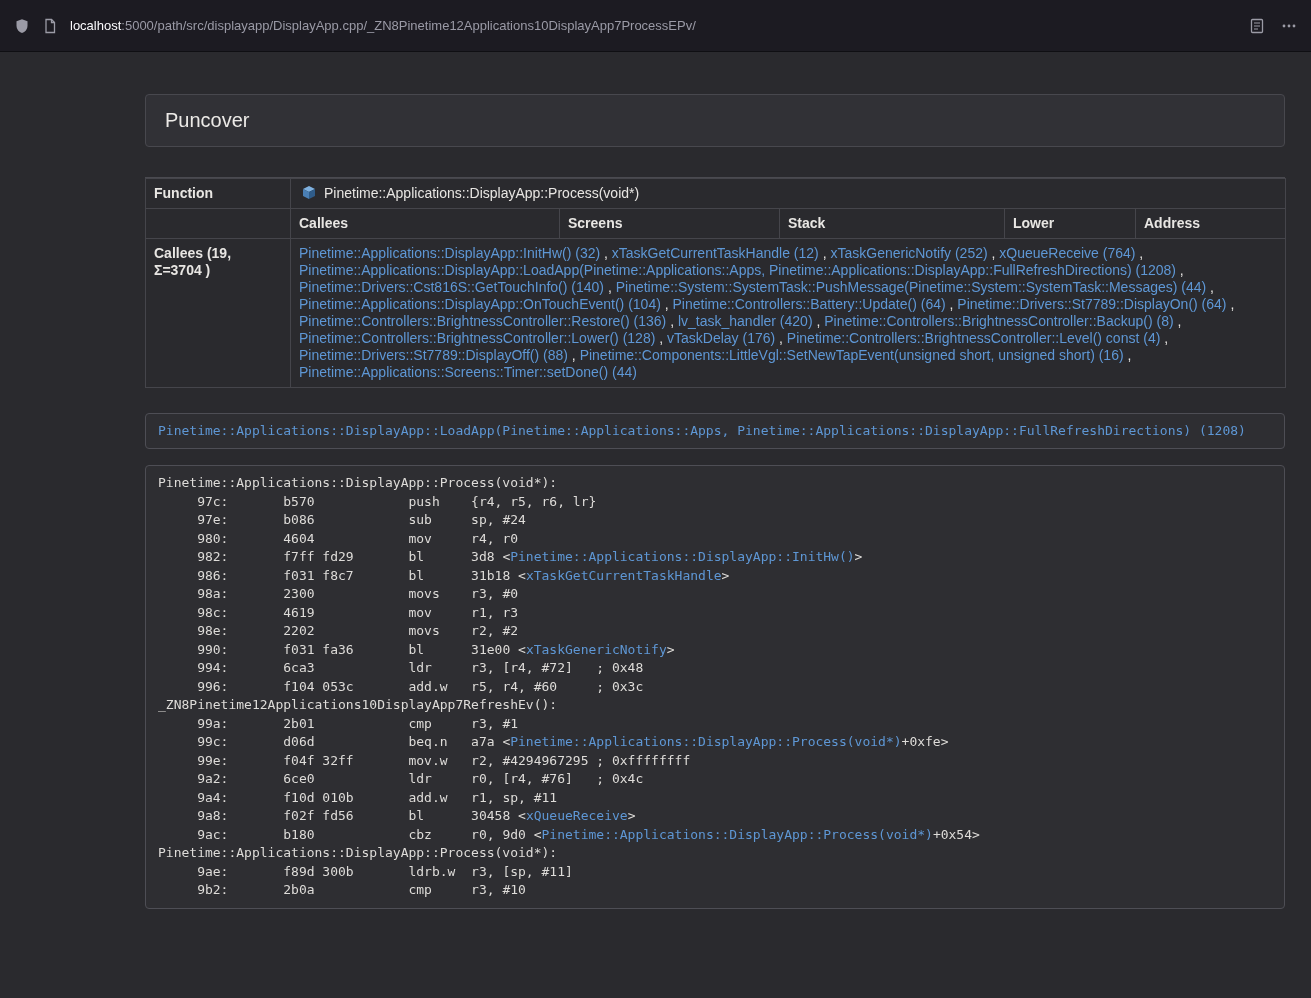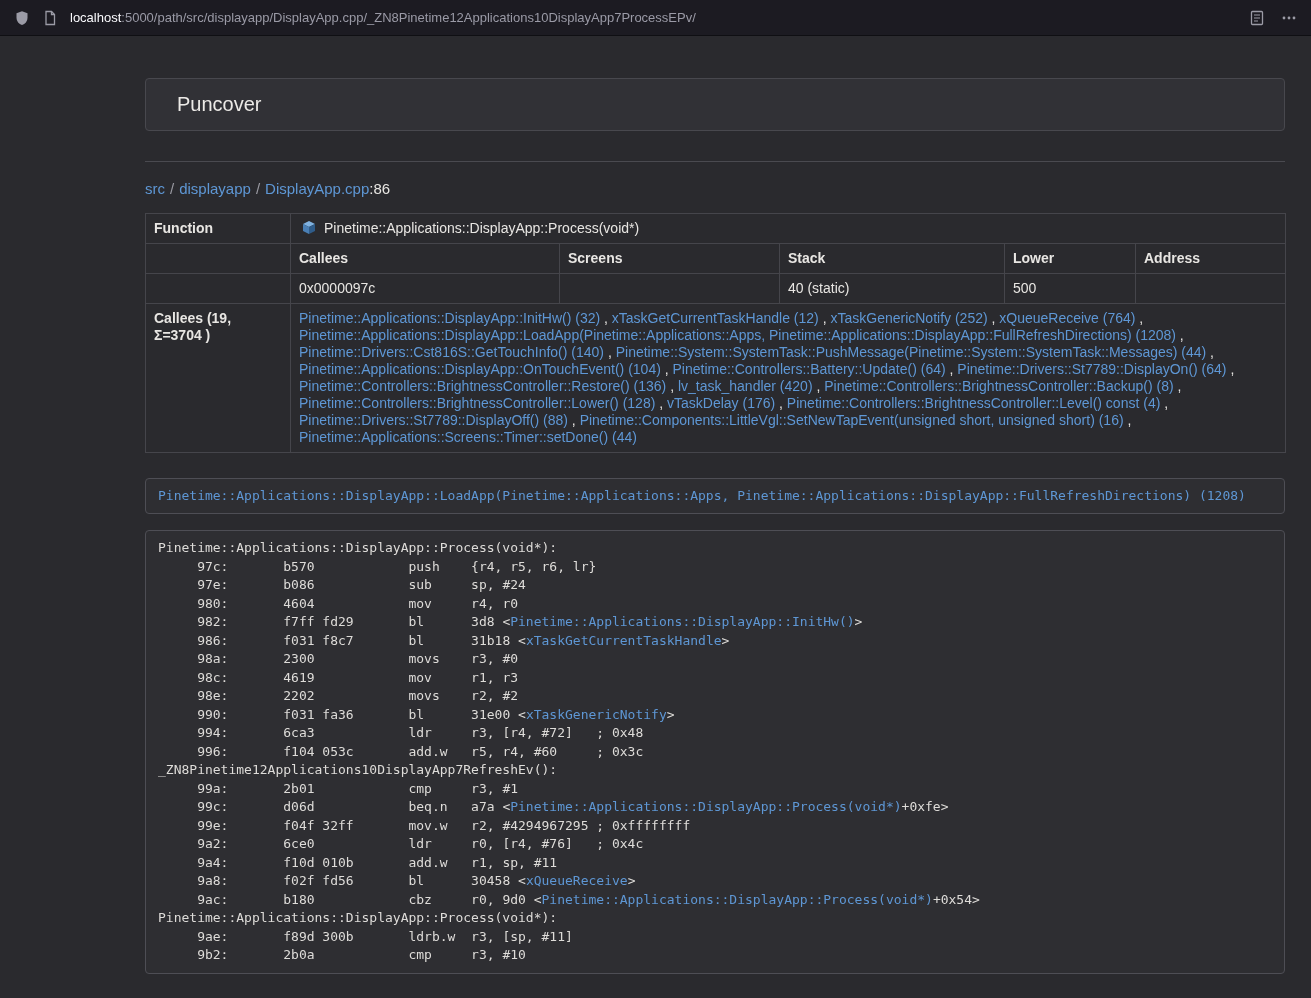--- a/index.html
+++ b/index.html
@@ -7,38 +7,38 @@
   body {
     background:#2a2a2e;
     color:#e8e6e3;
     font-family:"Liberation Sans", sans-serif;
     font-size:14px;
   }
   a, .lnk { color:#5e97d5; text-decoration:none; cursor:pointer; }
 
   
   .chrome {
-    height:36px; background:#1c1b22; border-bottom:1px solid #0f0f13;
+    height:52px; background:#1c1b22; border-bottom:1px solid #0f0f13;
     display:flex; align-items:center; padding:0 14px; gap:12px;
   }
   .chrome .icon { width:16px; height:16px; flex:0 0 auto; display:block; }
   .urlbar {
     flex:1 1 auto; font-size:13px; color:#9a9aa6;
     white-space:nowrap; overflow:hidden; text-overflow:ellipsis;
   }
   .urlbar .host { color:#fbfbfe; }
   .chrome-right { display:flex; align-items:center; gap:16px; margin-left:auto; }
 
   
   .page { padding-top:42px; }
   .container { width:1140px; margin-left:145px; }
 
   .hero {
     background:#313136; border:1px solid #48484e; border-radius:4px;
-    padding:14px 31px;
+    padding:14px 19px;
   }
   .hero h1 { font-size:20px; font-weight:500; line-height:23px; color:#eceae7; }
 
   hr.divider { border:none; border-top:1px solid #4a4a50; margin:30px 0 0 0; }
 
   .breadcrumb { margin:18px 0 15px 0; font-size:15px; line-height:18px; }
   .breadcrumb .sep { color:#9a9aa2; margin:0 5px; }
   .breadcrumb .loc { color:#e8e6e3; }
 
   
@@ -94,23 +94,20 @@
 
 <div class="page">
   <div class="container">
 
     <div class="hero">
       <h1>Puncover</h1>
     </div>
 
     <hr class="divider">
 
-    <div class="breadcrumb">
-      <a class="lnk">src</a><span class="sep">/</span><a class="lnk">displayapp</a><span class="sep">/</span><a class="lnk">DisplayApp.cpp</a><span class="loc">:86</span>
-    </div>
 
     <table class="fn-table">
       <colgroup>
         <col style="width:145px">
           <col style="width:269px">
           <col style="width:220px">
         <col style="width:225px">
           <col style="width:131px">
           <col style="width:150px">
       </colgroup>
@@ -125,28 +122,20 @@
           </svg><span>Pinetime::Applications::DisplayApp::Process(void*)</span>
         </td>
       </tr>
       <tr class="stats-row">
         <td></td>
         <th>Callees</th>
         <th>Screens</th>
         <th>Stack</th>
         <th>Lower</th>
         <th>Address</th>
-      </tr>
-      <tr class="stats-row">
-        <td></td>
-        <td>0x0000097c</td>
-        <td></td>
-        <td>40 (static)</td>
-        <td>500</td>
-        <td></td>
       </tr>
       <tr>
         <th>Callees (19, Σ=3704 )</th>
         <td colspan="5" class="callees-cell" id="callees-cell"><a class="lnk">Pinetime::Applications::DisplayApp::InitHw() (32)</a> , <a class="lnk">xTaskGetCurrentTaskHandle (12)</a> , <a class="lnk">xTaskGenericNotify (252)</a> , <a class="lnk">xQueueReceive (764)</a> , <a class="lnk">Pinetime::Applications::DisplayApp::LoadApp(Pinetime::Applications::Apps, Pinetime::Applications::DisplayApp::FullRefreshDirections) (1208)</a> , <a class="lnk">Pinetime::Drivers::Cst816S::GetTouchInfo() (140)</a> , <a class="lnk">Pinetime::System::SystemTask::PushMessage(Pinetime::System::SystemTask::Messages) (44)</a> , <a class="lnk">Pinetime::Applications::DisplayApp::OnTouchEvent() (104)</a> , <a class="lnk">Pinetime::Controllers::Battery::Update() (64)</a> , <a class="lnk">Pinetime::Drivers::St7789::DisplayOn() (64)</a> , <a class="lnk">Pinetime::Controllers::BrightnessController::Restore() (136)</a> , <a class="lnk">lv_task_handler (420)</a> , <a class="lnk">Pinetime::Controllers::BrightnessController::Backup() (8)</a> , <a class="lnk">Pinetime::Controllers::BrightnessController::Lower() (128)</a> , <a class="lnk">vTaskDelay (176)</a> , <a class="lnk">Pinetime::Controllers::BrightnessController::Level() const (4)</a> , <a class="lnk">Pinetime::Drivers::St7789::DisplayOff() (88)</a> , <a class="lnk">Pinetime::Components::LittleVgl::SetNewTapEvent(unsigned short, unsigned short) (16)</a> , <a class="lnk">Pinetime::Applications::Screens::Timer::setDone() (44)</a></td>
       </tr>
     </tbody>
       </table>
 
     <div class="symbol-box">
       <a class="lnk">Pinetime::Applications::DisplayApp::LoadApp(Pinetime::Applications::Apps, Pinetime::Applications::DisplayApp::FullRefreshDirections) (1208)</a>

